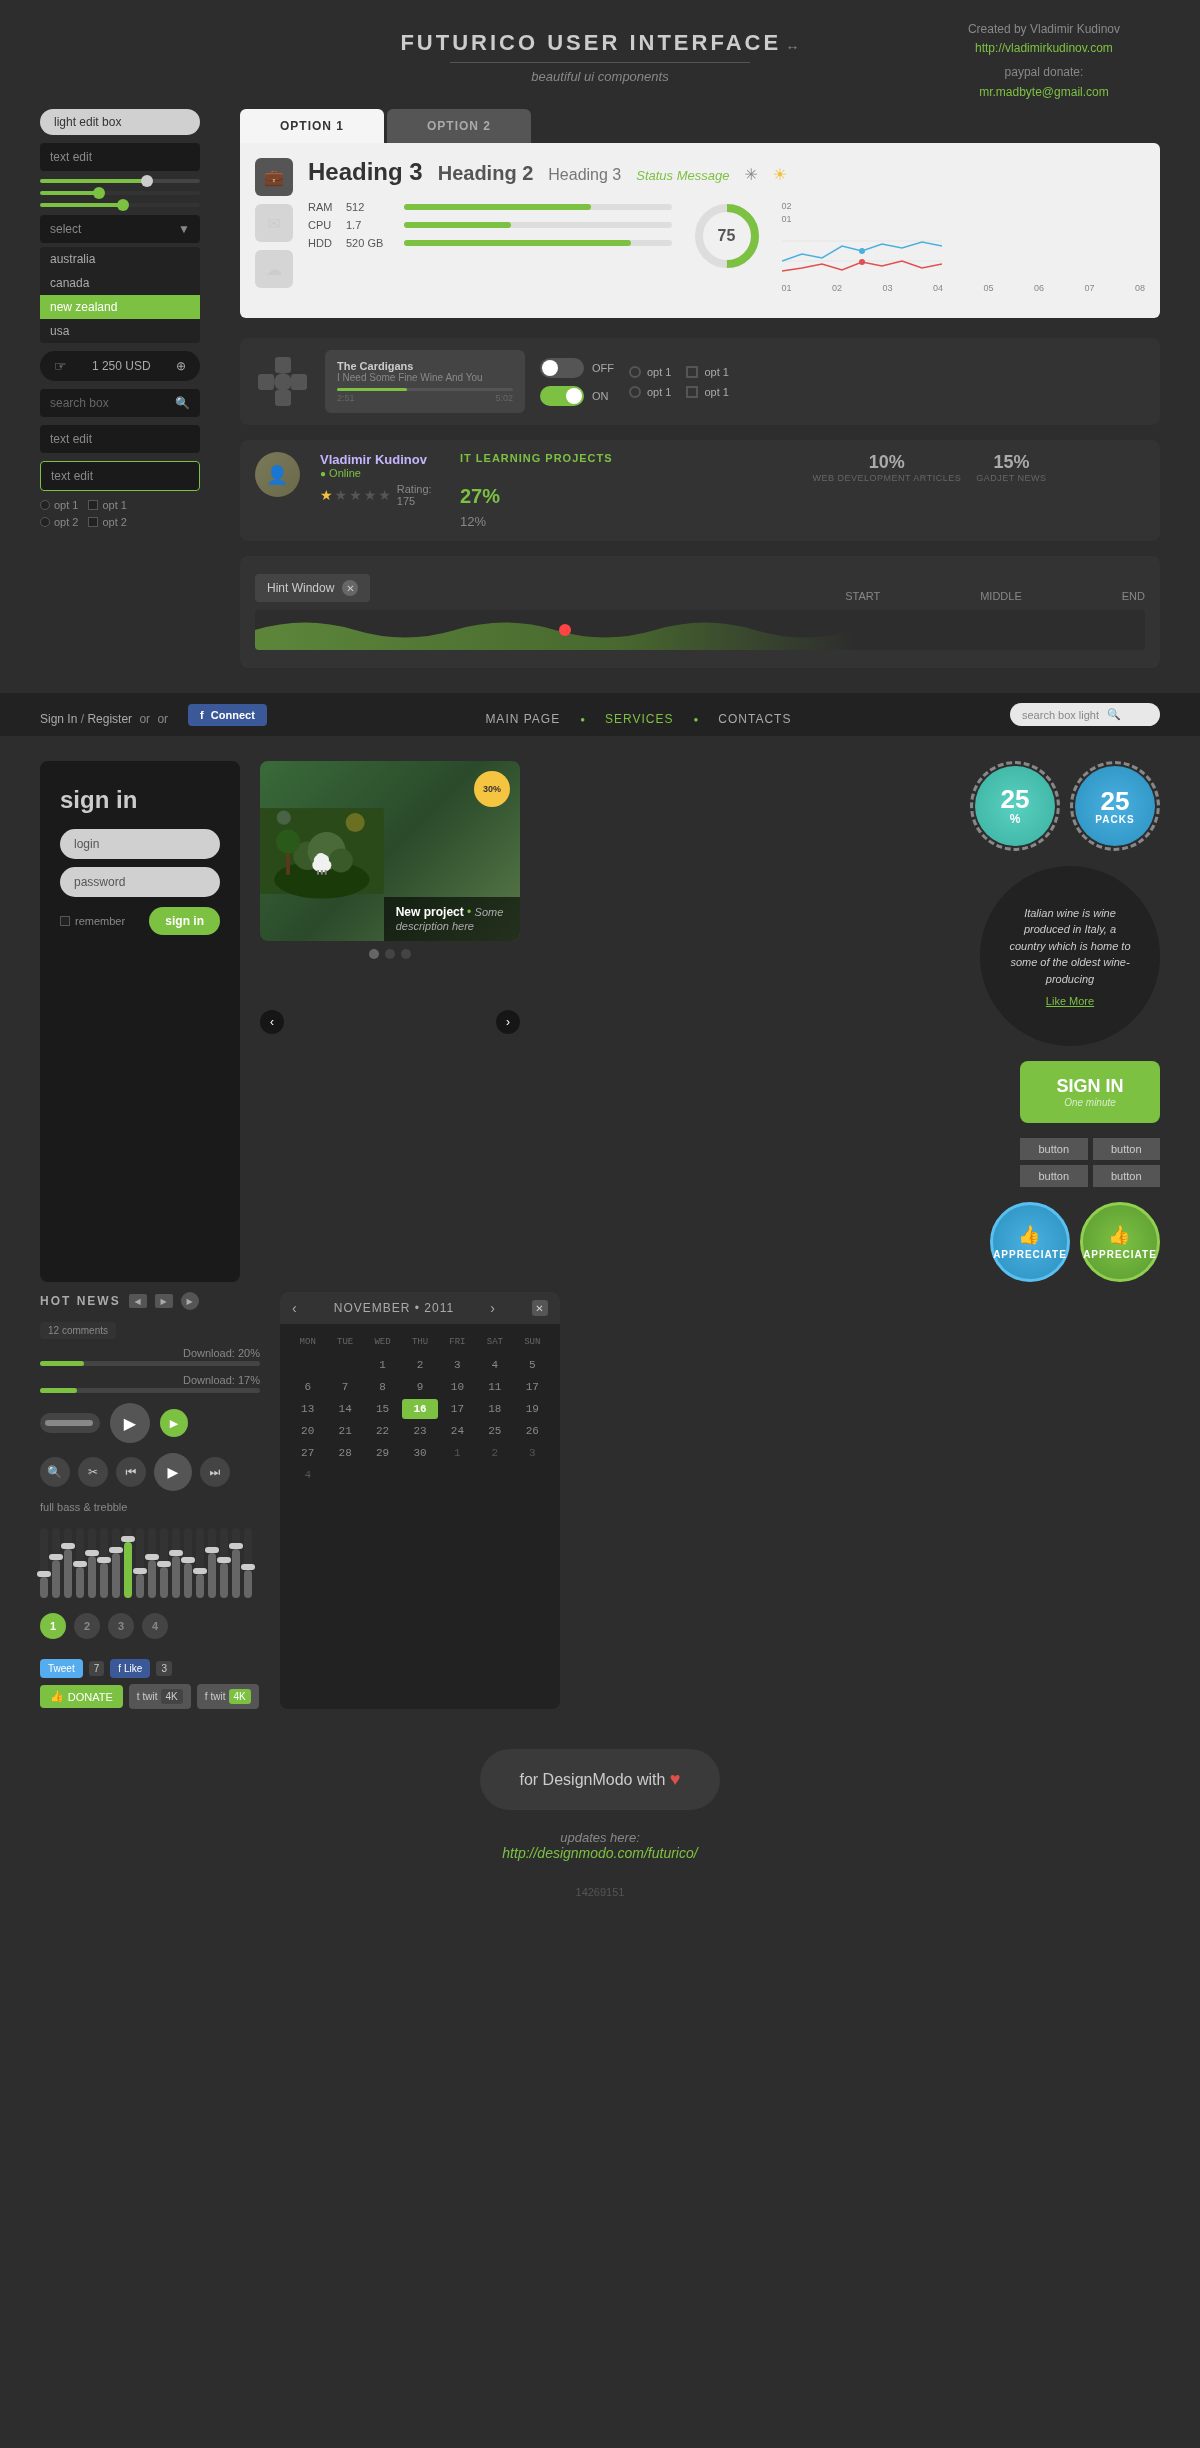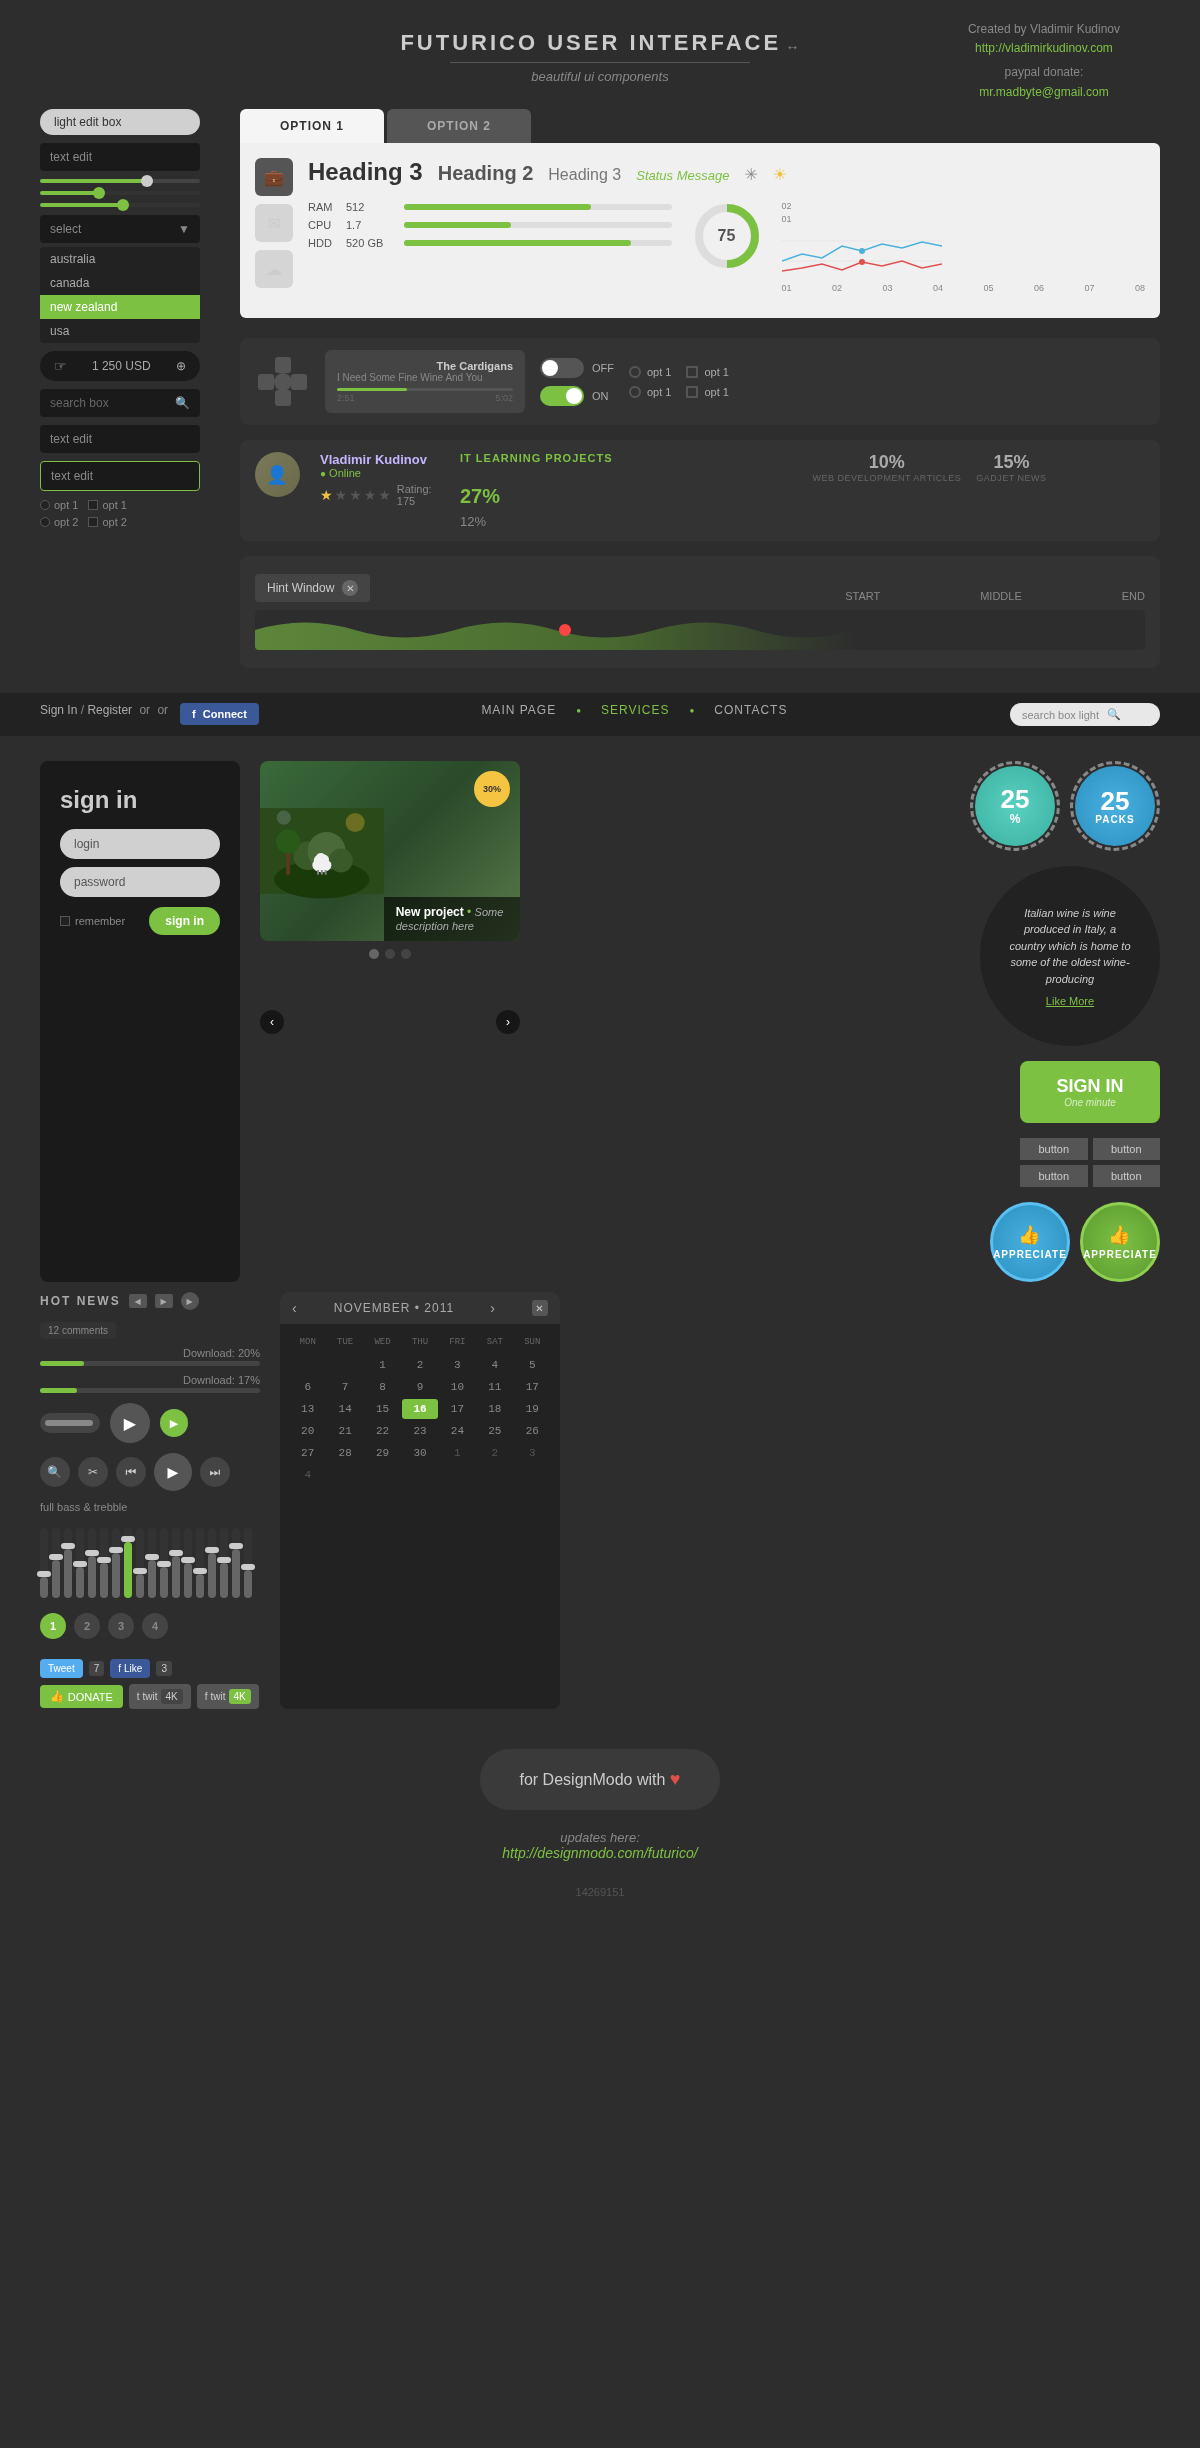--- a/index.html
+++ b/index.html
@@ -370,21 +370,20 @@
     .music-card {
       background: #444;
       border-radius: 6px;
       padding: 10px 12px;
       flex: 0 0 200px;
     }
     .music-card-title {
       font-size: 11px;
       color: #ccc;
       font-weight: bold;
-      text-align: right;
     }
     .music-card-sub {
       font-size: 10px;
       color: #888;
       margin-bottom: 5px;
     }
     .music-progress {
       height: 3px;
       background: #555;
       border-radius: 2px;
@@ -547,22 +546,22 @@
       position: relative;
       overflow: hidden;
       margin: 8px 0;
     }
 
     
     .nav-bar {
       background: #222;
       padding: 10px 40px;
       display: flex;
-      align-items: flex-start;
-      gap: 12px;
+      align-items: flex-end;
+      gap: 20px;
       margin-bottom: 15px;
     }
     .nav-auth { font-size: 12px; color: #888; }
     .nav-auth a { color: #aaa; text-decoration: none; }
     .fb-btn {
       background: #3b5998;
       color: #fff;
       border-radius: 4px;
       padding: 5px 12px;
       font-size: 11px;

